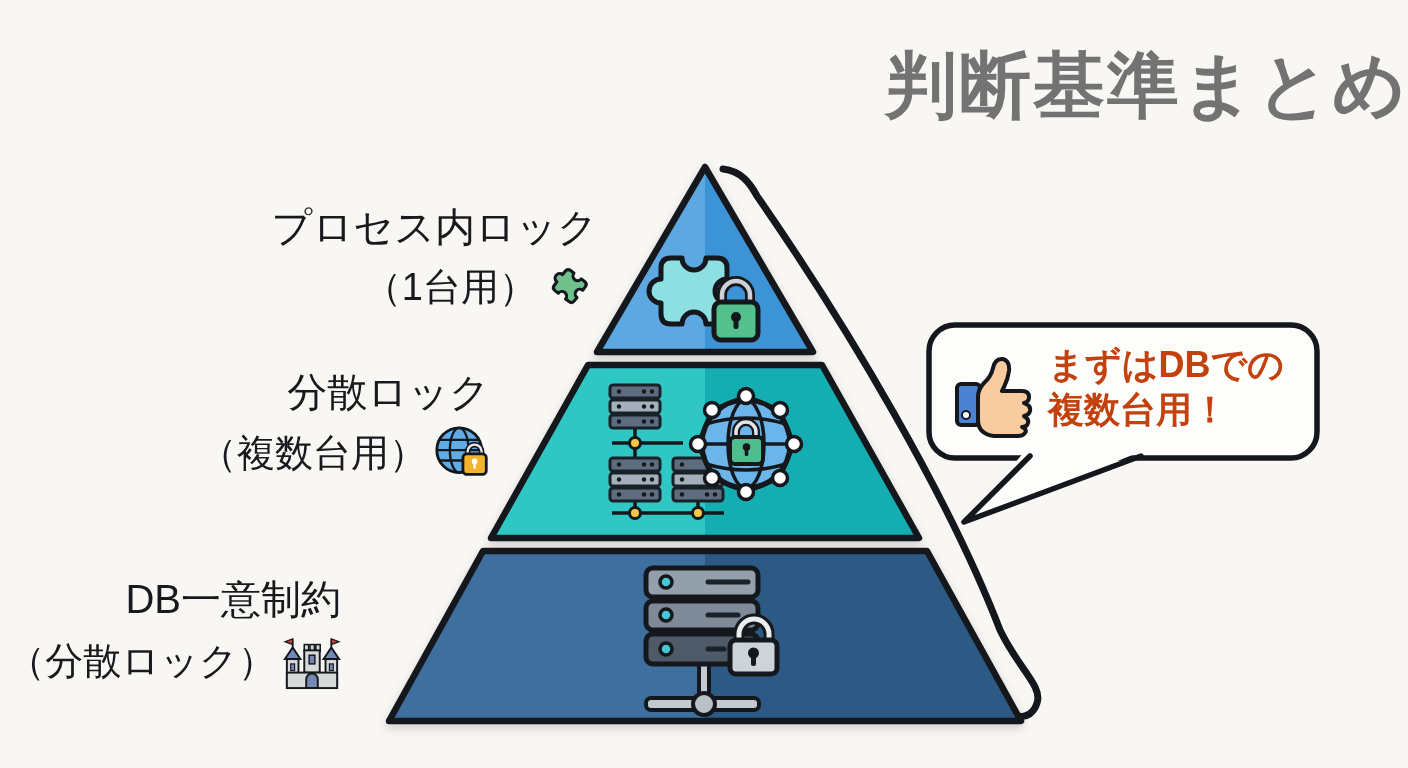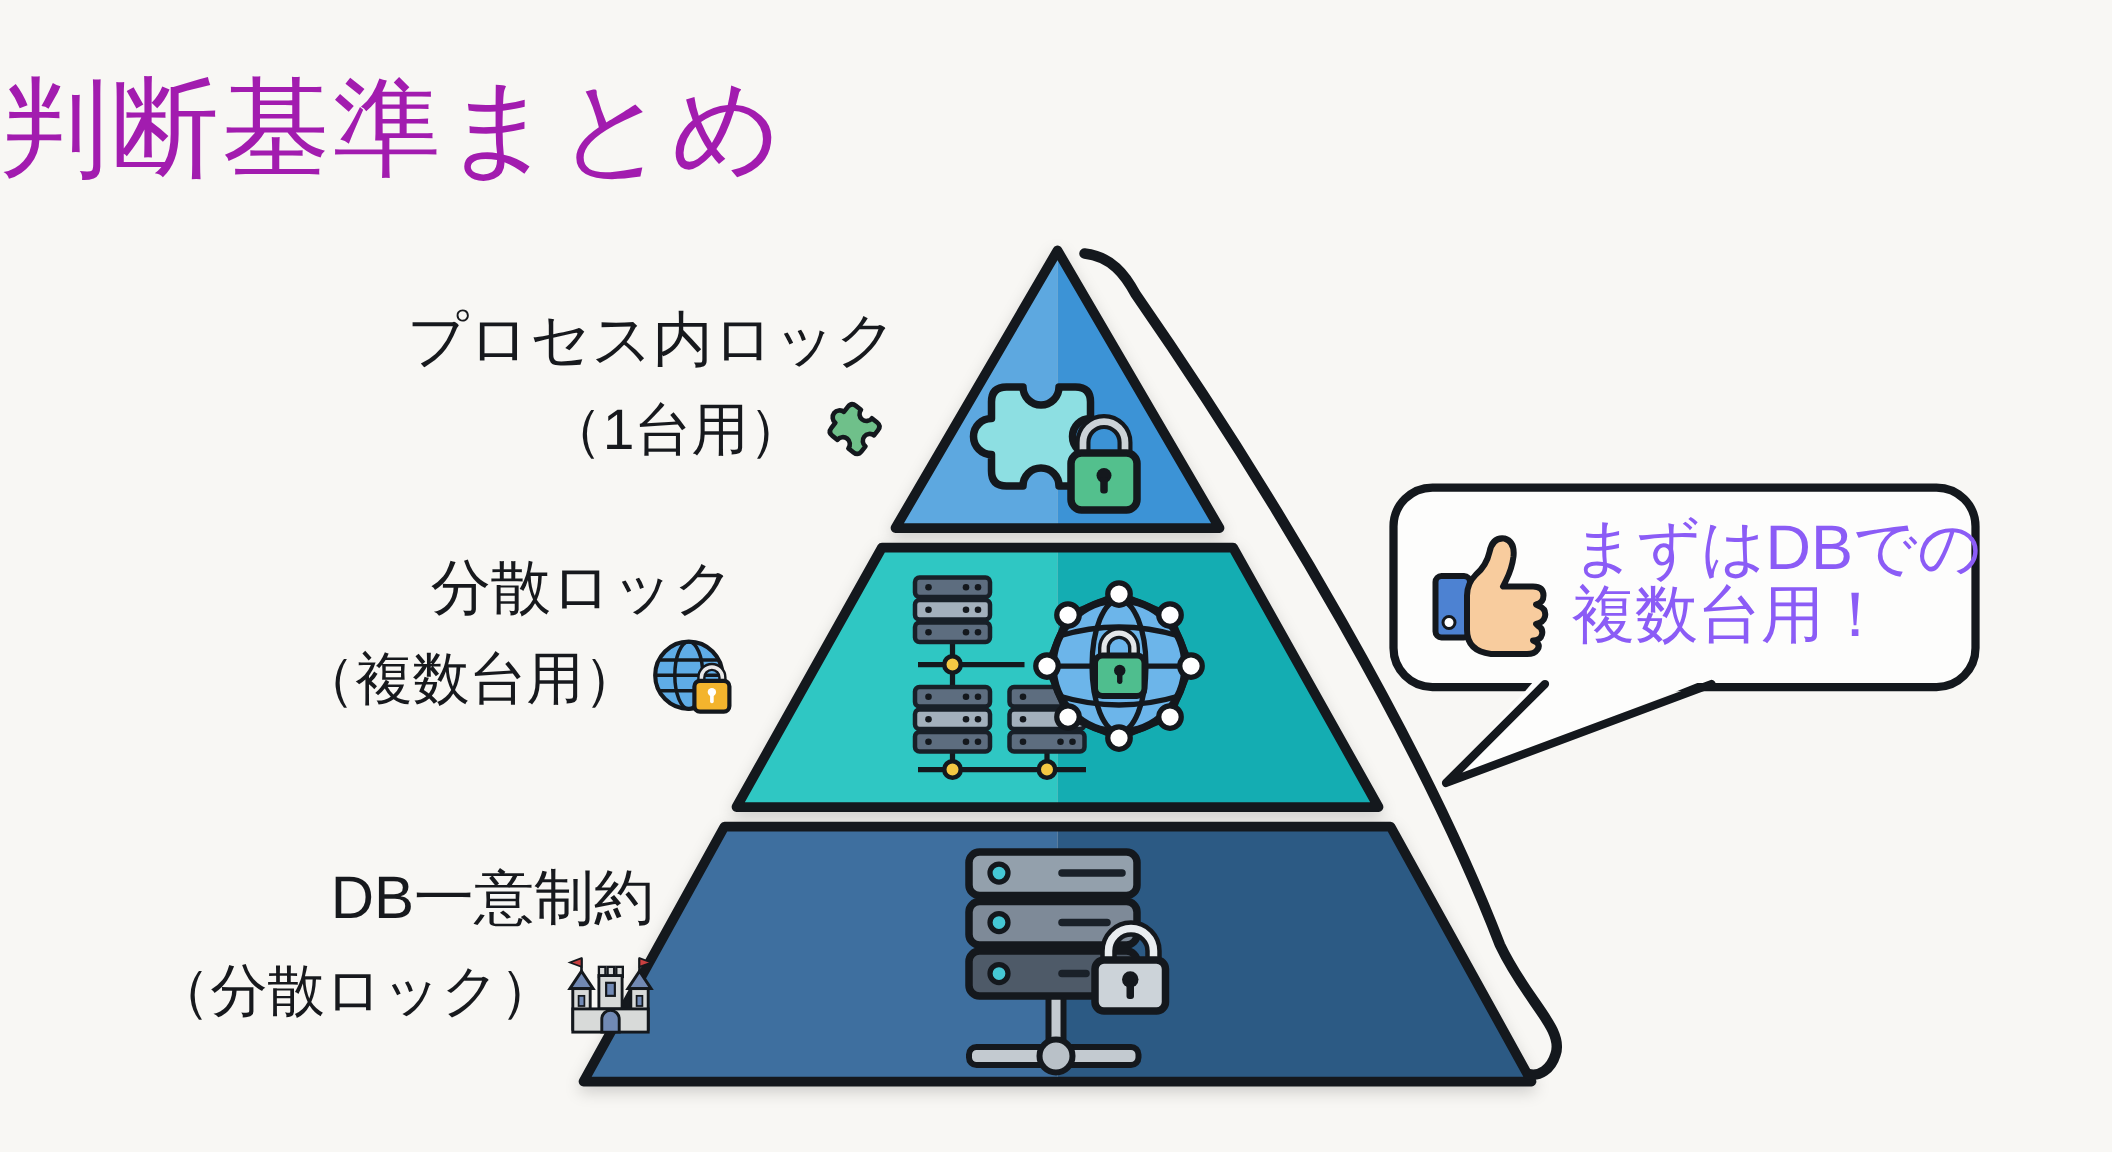--- a/index.html
+++ b/index.html
@@ -7,42 +7,42 @@
     position:relative;
     width:1408px;height:768px;
     background:#f8f7f4;
     overflow:hidden;
     font-family:"Liberation Sans","DejaVu Sans",sans-serif;
     color:#17191d;
   }
   .stage svg.scene{position:absolute;left:0;top:0;}
   .title{
     position:absolute;left:0;top:38px;width:1408px;
-    text-align:left;
-    font-size:72px;font-weight:400;letter-spacing:2px;
-    color:#a21caf;
+    text-align:right;
+    font-size:72px;font-weight:700;letter-spacing:2px;
+    color:#737373;
   }
   .tier-label{
     position:absolute;
     text-align:right;
     font-weight:400;
     line-height:1.18;
   }
   .tier-label .l1{font-size:40px;white-space:nowrap;}
   .tier-label .l2{
     display:flex;justify-content:flex-end;align-items:center;gap:7px;
     font-size:38px;margin-top:9px;white-space:nowrap;
   }
   .label-1{top:204px;right:810px;}
   .label-2{top:369px;right:918px;}
-  .label-3{top:576px;right:972px;}
+  .label-3{top:576px;right:1067px;}
   .bubble-text{
     position:absolute;left:1048px;top:342px;
-    font-size:42px;font-weight:400;line-height:45px;
-    color:#8b5cf6;white-space:nowrap;
+    font-size:36px;font-weight:700;line-height:45px;
+    color:#c2410c;white-space:nowrap;
   }
 </style>
 </head>
 <body>
 
 <div class="stage">
 
   <svg class="scene" width="1408" height="768" viewBox="0 0 1408 768">
     <defs>
       <path id="puzzle-shape" d="M -27 -33 h 11 a 12 12 0 1 0 24 0 h 11 q 10 0 10 10 v 11 a 12 12 0 1 0 0 24 v 11 q 0 10 -10 10 h -11 a 12 12 0 1 0 -24 0 h -11 q -10 0 -10 -10 v -11 a 12 12 0 1 1 0 -24 v -11 q 0 -10 10 -10 z"></path>

